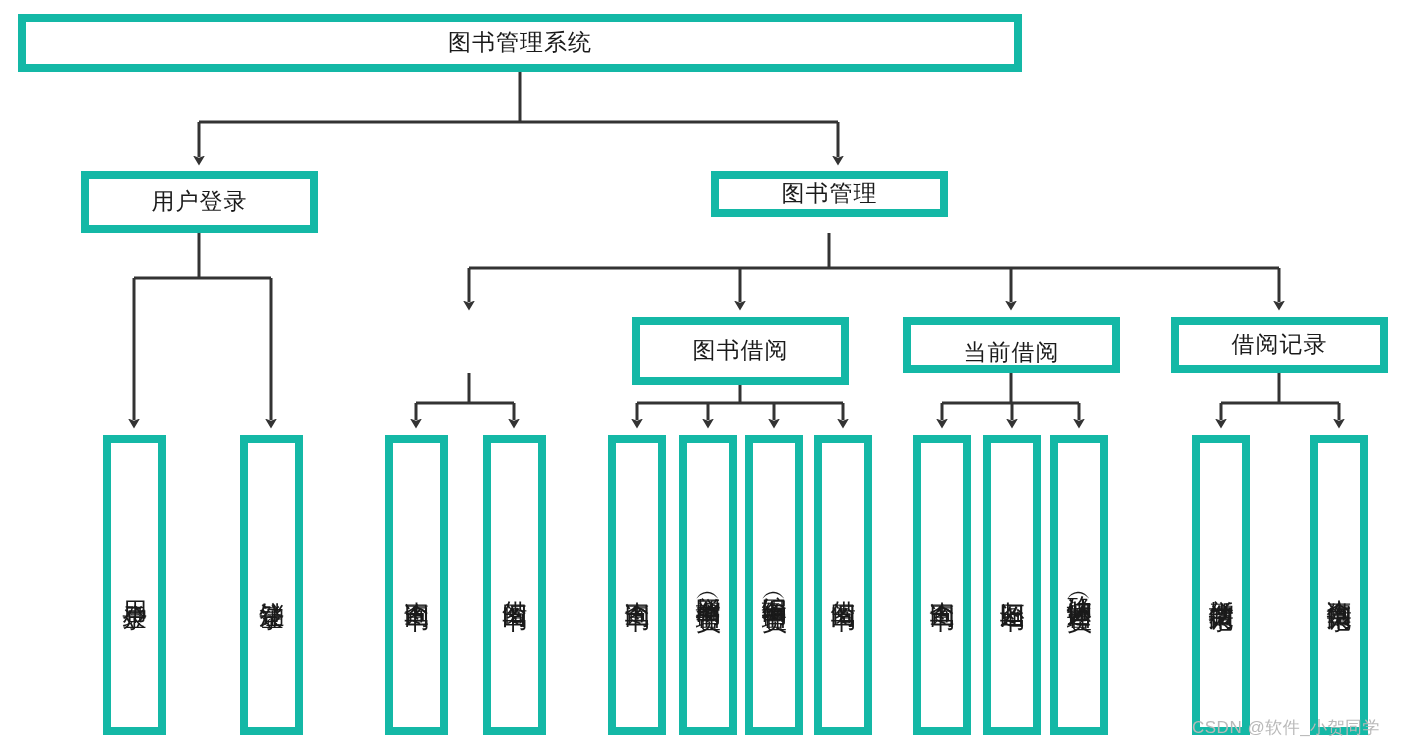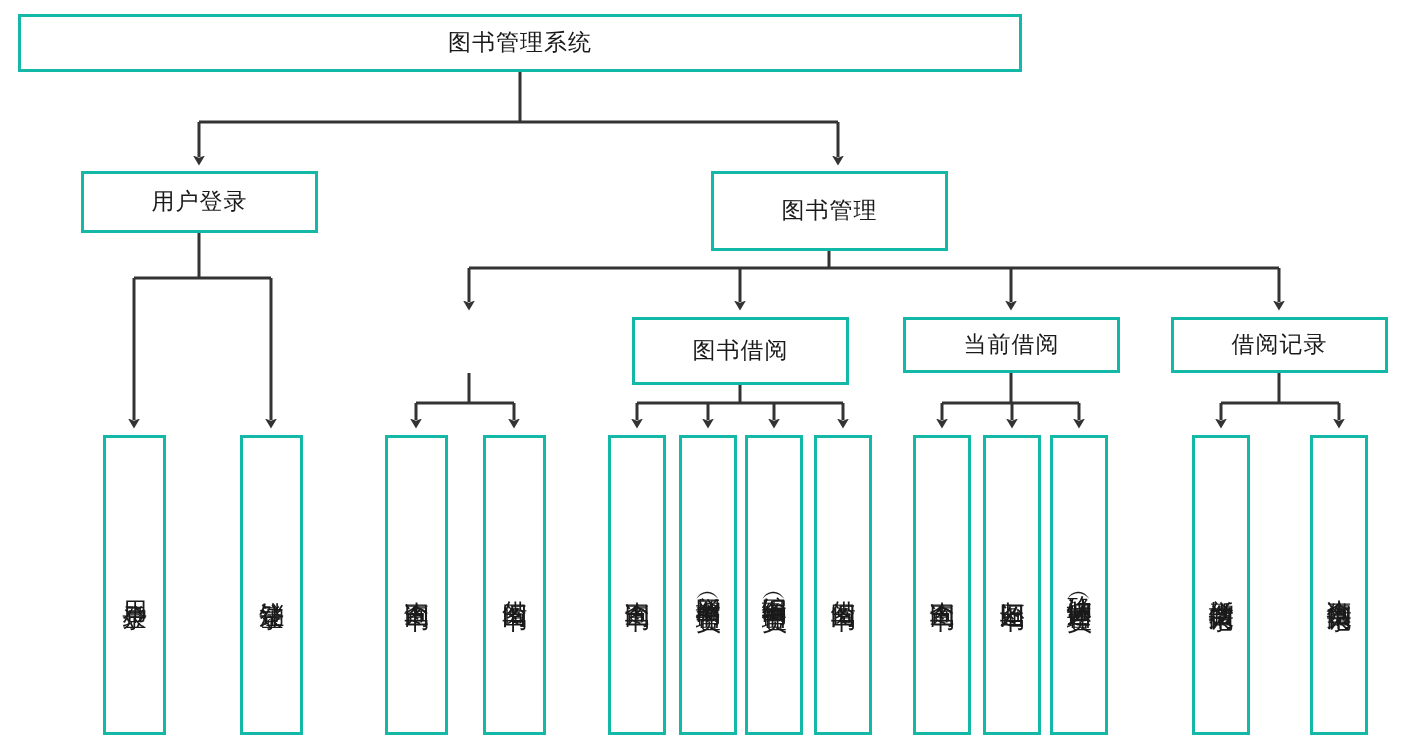--- a/index.html
+++ b/index.html
@@ -22,21 +22,21 @@
     position: absolute;
     left: 0;
     top: 0;
     width: 1405px;
     height: 747px;
     pointer-events: none;
   }
   .node {
     position: absolute;
     box-sizing: border-box;
-    border: 3px solid #14b8a6;
+    border: 8px solid #14b8a6;
     background: #ffffff;
     display: flex;
     align-items: center;
     justify-content: center;
     color: #1a1a1a;
     text-align: center;
   }
   .node.horiz {
     font-size: 23px;
     line-height: 1.1;
@@ -118,28 +118,28 @@
     </g>
   </svg>
 
   <div class="node horiz" style="left: 18px; top: 14px; width: 1004px; height: 58px;">
     <span>图书管理系统</span>
   </div>
 
   <div class="node horiz" style="left: 81px; top: 171px; width: 237px; height: 62px;">
     <span>用户登录</span>
   </div>
-  <div class="node horiz" style="left: 711px; top: 171px; width: 237px; height: 80px;">
+  <div class="node horiz" style="left: 711px; top: 171px; width: 237px; height: 46px;">
     <span>图书管理</span>
   </div>
 
   <div class="node horiz" style="left: 632px; top: 317px; width: 217px; height: 68px;">
     <span>图书借阅</span>
   </div>
-  <div class="node horiz" style="left: 903px; top: 317px; width: 217px; height: 56px;">
+  <div class="node horiz" style="left: 903px; top: 317px; width: 217px; height: 56px; align-items: flex-end;">
     <span>当前借阅</span>
   </div>
   <div class="node horiz" style="left: 1171px; top: 317px; width: 217px; height: 56px; font-family: Liberation Serif, serif;">
     <span>借阅记录</span>
   </div>
 
   <div class="node vert" style="left: 103px; top: 435px; width: 63px; height: 300px;">
     <span>用户登录</span>
   </div>
   <div class="node vert" style="left: 240px; top: 435px; width: 63px; height: 300px;">
@@ -172,14 +172,15 @@
   <div class="node vert" style="left: 1050px; top: 435px; width: 58px; height: 300px;">
     <span>确认归还（管理员）</span>
   </div>
   <div class="node vert" style="left: 1192px; top: 435px; width: 58px; height: 300px;">
     <span>新增借阅记录</span>
   </div>
   <div class="node vert" style="left: 1310px; top: 435px; width: 58px; height: 300px;">
     <span>查询借阅记录</span>
   </div>
 
+  <div class="watermark" style="left: 1192px; top: 716px;">CSDN @软件_小贺同学</div>
 
 </div>
 
 </body></html>

